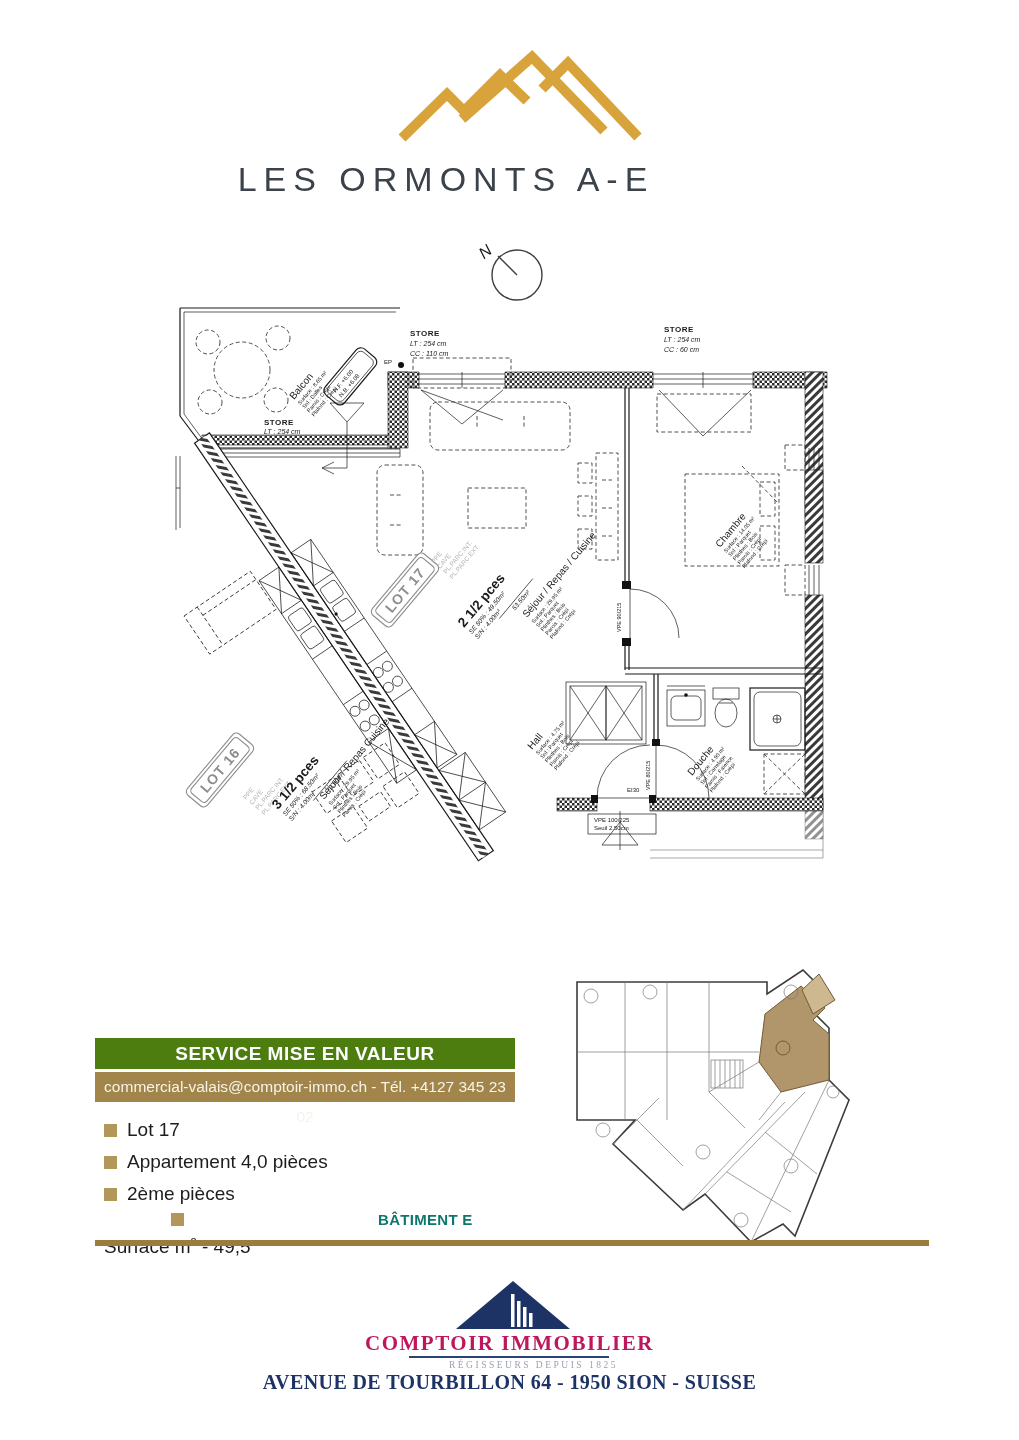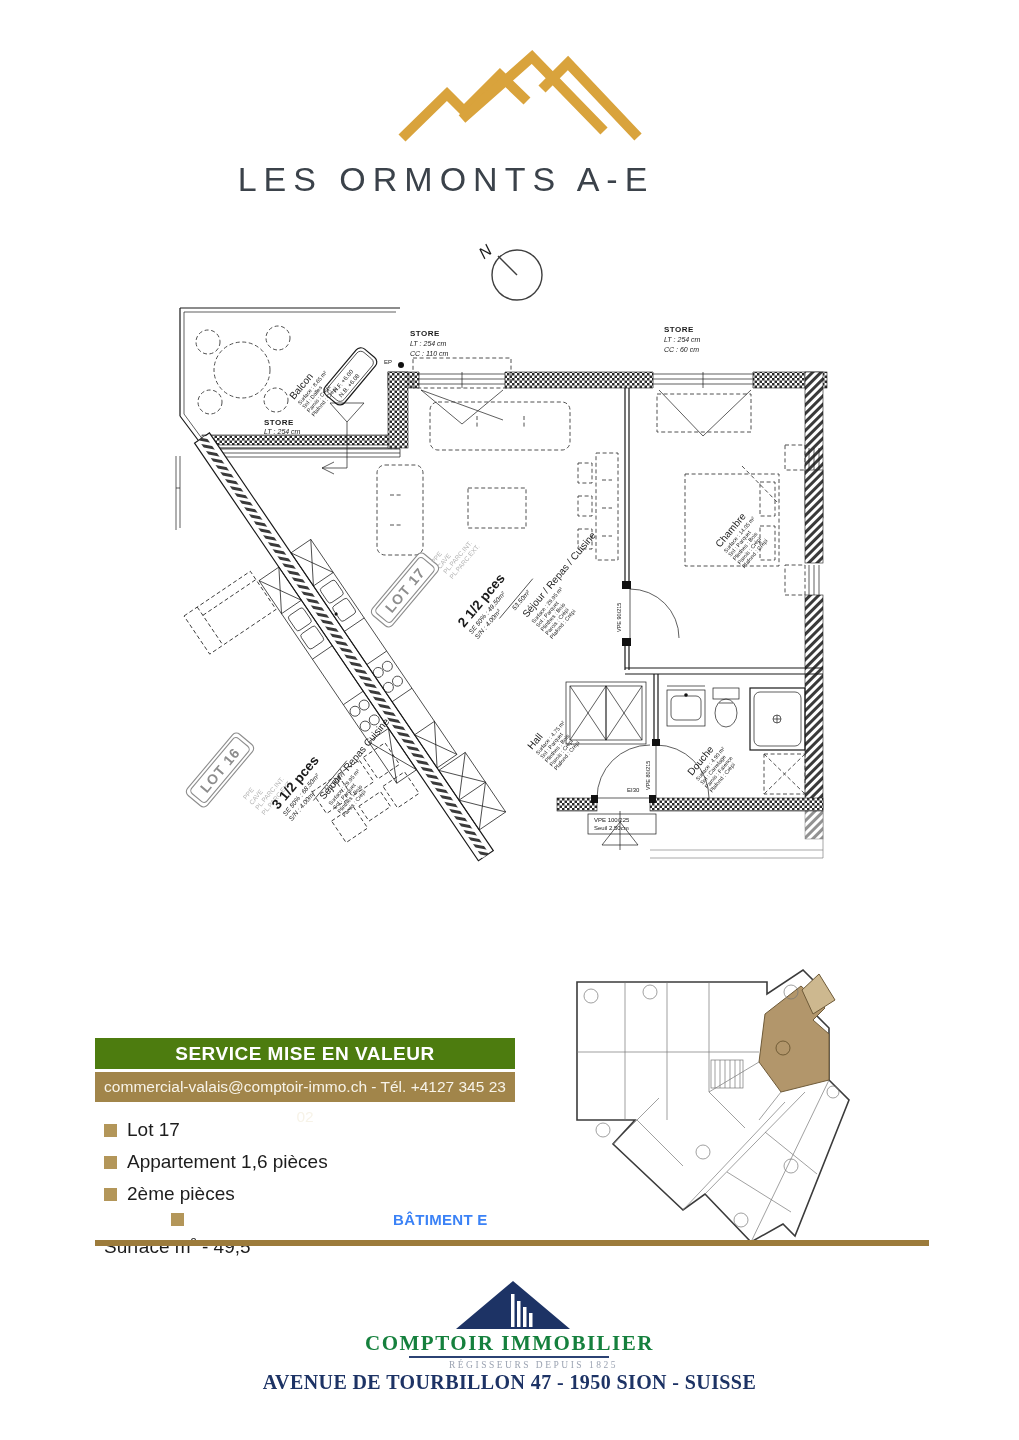--- a/index.html
+++ b/index.html
@@ -11,25 +11,25 @@
     color:#3B424A;font-weight:500;}
   
   .banner1{left:95px;top:1038px;width:420px;height:31px;background:#4d7c0f;color:#fff;
     font-weight:bold;font-size:19px;text-align:center;line-height:31px;letter-spacing:.5px;}
   .banner2{left:95px;top:1072px;width:420px;height:30px;background:#A1854A;color:#F7F3E8;
     font-size:15.5px;text-align:center;line-height:30px;}
   .bullet-row{left:104px;height:26px;display:flex;align-items:center;gap:10px;}
   .bullet-sq{width:13px;height:13px;background:#B39659;flex:0 0 auto;}
   .bullet-tx{font-size:19px;color:#1d1d1d;}
   .bullet-tx sup{font-size:11px;}
-  #batiment-label{left:393px;top:1211px;font-size:15px;font-weight:bold;color:#3b82f6;letter-spacing:.3px;text-align:center;}
+  #batiment-label{left:378px;top:1211px;font-size:15px;font-weight:bold;color:#0f766e;letter-spacing:.3px;text-align:center;}
   #gold-rule{left:95px;top:1240px;width:834px;height:6px;background:#9C7B3B;}
   
   #company-name{left:0;top:1331px;width:1019px;text-align:center;
-    font-family:"Liberation Serif",serif;font-size:21px;font-weight:600;color:#15803d;letter-spacing:1.5px;}
+    font-family:"Liberation Serif",serif;font-size:21px;font-weight:600;color:#be185d;letter-spacing:1.5px;}
   #company-rule{left:409px;top:1356px;width:200px;height:2px;background:#2B4273;}
   #company-tagline{left:0;top:1360px;width:1019px;text-align:center;font-size:9.5px;
     letter-spacing:2.5px;color:#9BA3B2;font-family:"Liberation Serif",serif;padding-left:24px;}
   #footer-address{left:0;top:1371px;width:1019px;text-align:center;
     font-family:"Liberation Serif",serif;font-size:20px;font-weight:bold;color:#1D3365;letter-spacing:.4px;}
   
   svg text{font-family:"Liberation Sans",sans-serif;fill:#1a1a1a;}
   .rn{font-size:10px;}
   .ri{font-size:5.5px;}
   .st{font-size:8px;font-weight:bold;letter-spacing:.5px;}
@@ -367,21 +367,21 @@
 
   <div class="abs banner1">SERVICE MISE EN VALEUR</div>
   <div class="abs banner2">commercial-valais@comptoir-immo.ch - Tél. +4127 345 23 02</div>
 
   <div class="abs bullet-row" style="top:1117px;">
     <span class="bullet-sq"></span>
     <span class="bullet-tx">Lot 17</span>
   </div>
   <div class="abs bullet-row" style="top:1149px;">
     <span class="bullet-sq"></span>
-    <span class="bullet-tx">Appartement 1,6 pièces</span>
+    <span class="bullet-tx">Appartement 4,0 pièces</span>
   </div>
   <div class="abs bullet-row" style="top:1181px;">
     <span class="bullet-sq"></span>
     <span class="bullet-tx">2ème pièces</span>
   </div>
   <div class="abs bullet-row" style="top:1213px;flex-direction:column;">
     <span class="bullet-sq"></span>
     <span class="bullet-tx"><span>Surface m</span><sup>2</sup><span> - 49,5</span></span>
   </div>
 
@@ -424,15 +424,15 @@
   <svg class="abs" style="left:456px;top:1281px;" width="114" height="49" viewBox="0 0 114 49">
     <polygon points="57,0 0,48 114,48" fill="#1D3365"></polygon>
     <rect x="55" y="13" width="3.5" height="33" fill="#fff"></rect>
     <rect x="61" y="20" width="3.5" height="26" fill="#fff"></rect>
     <rect x="67" y="26" width="3.5" height="20" fill="#fff"></rect>
     <rect x="73" y="32" width="3.5" height="14" fill="#fff"></rect>
   </svg>
   <div class="abs" id="company-name">COMPTOIR IMMOBILIER</div>
   <div class="abs" id="company-rule"></div>
   <div class="abs" id="company-tagline">RÉGISSEURS DEPUIS 1825</div>
-  <div class="abs" id="footer-address">AVENUE DE TOURBILLON 47 - 1950 SION - SUISSE</div>
+  <div class="abs" id="footer-address">AVENUE DE TOURBILLON 64 - 1950 SION - SUISSE</div>
 
 </div>
 
 </body></html>

